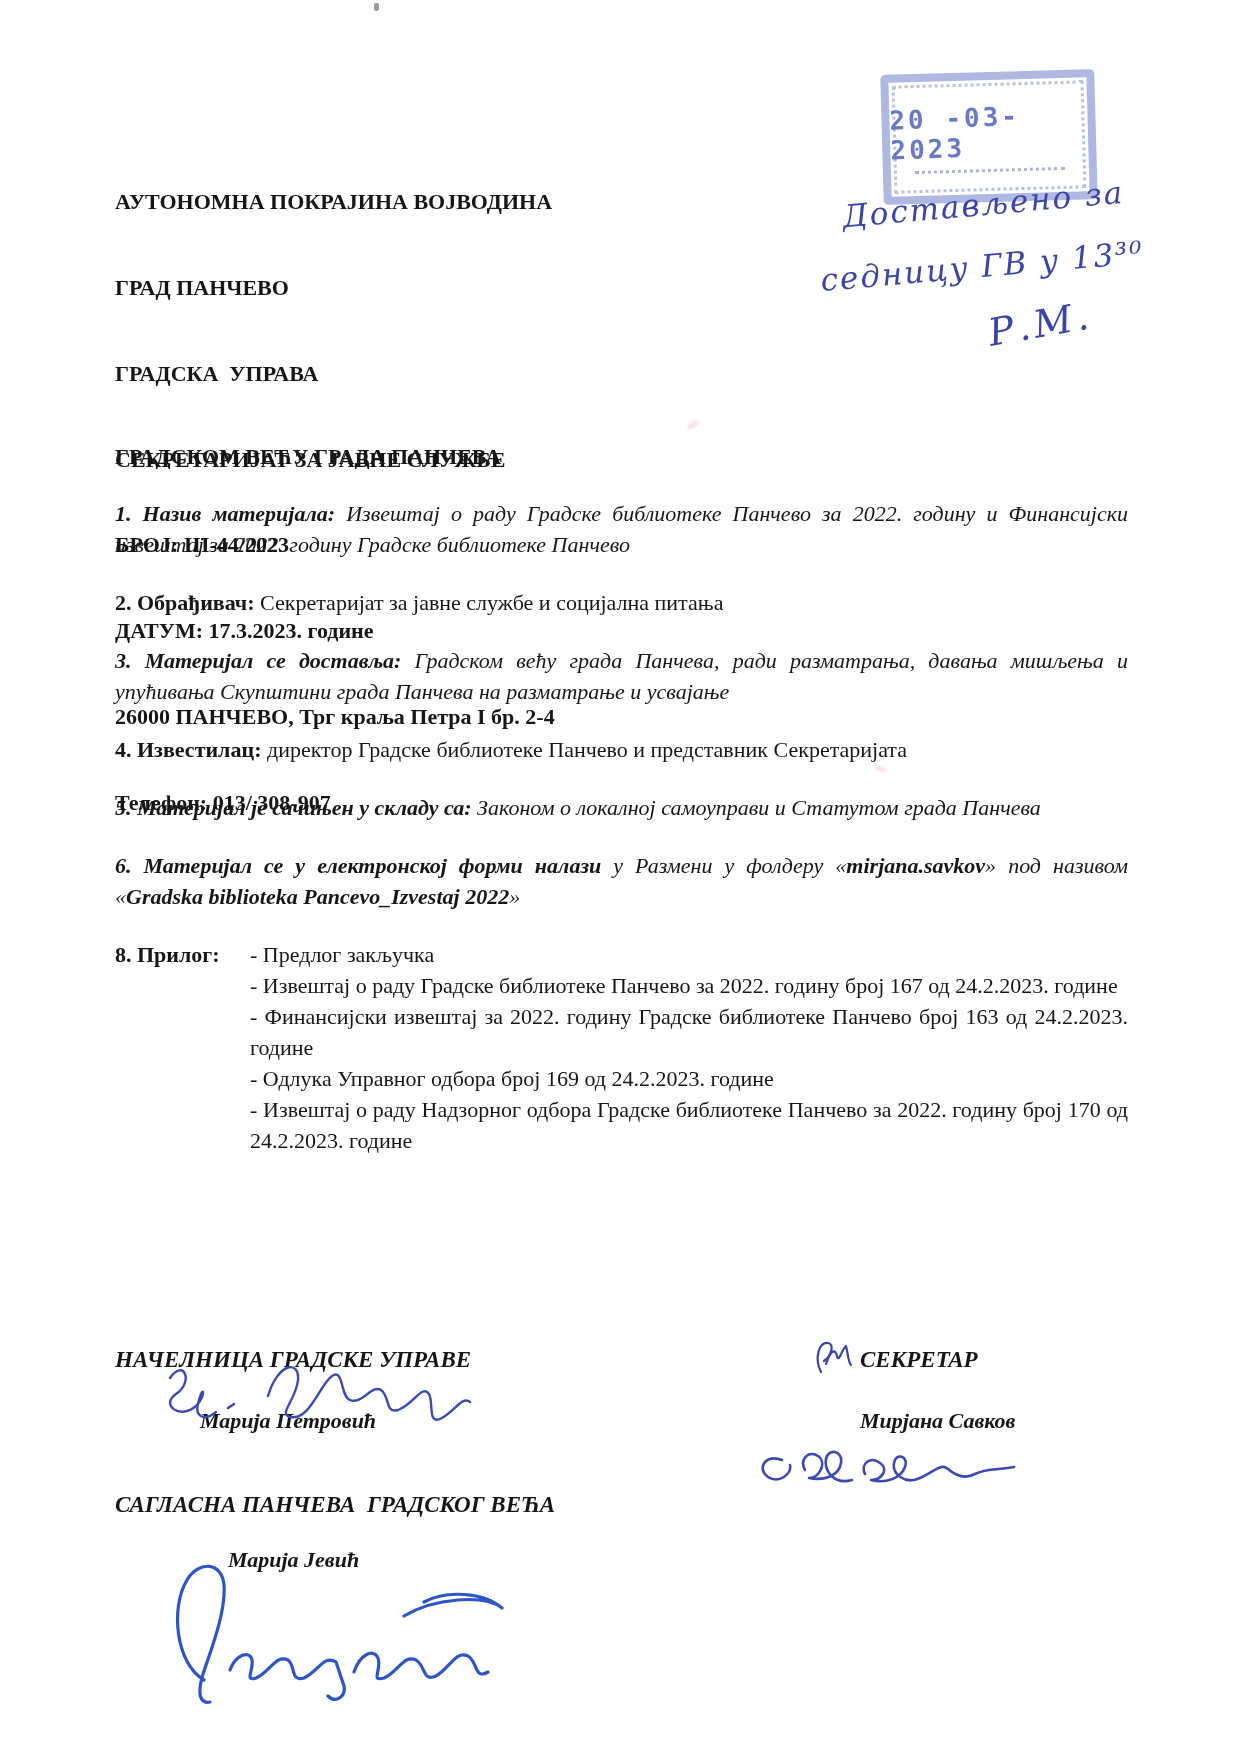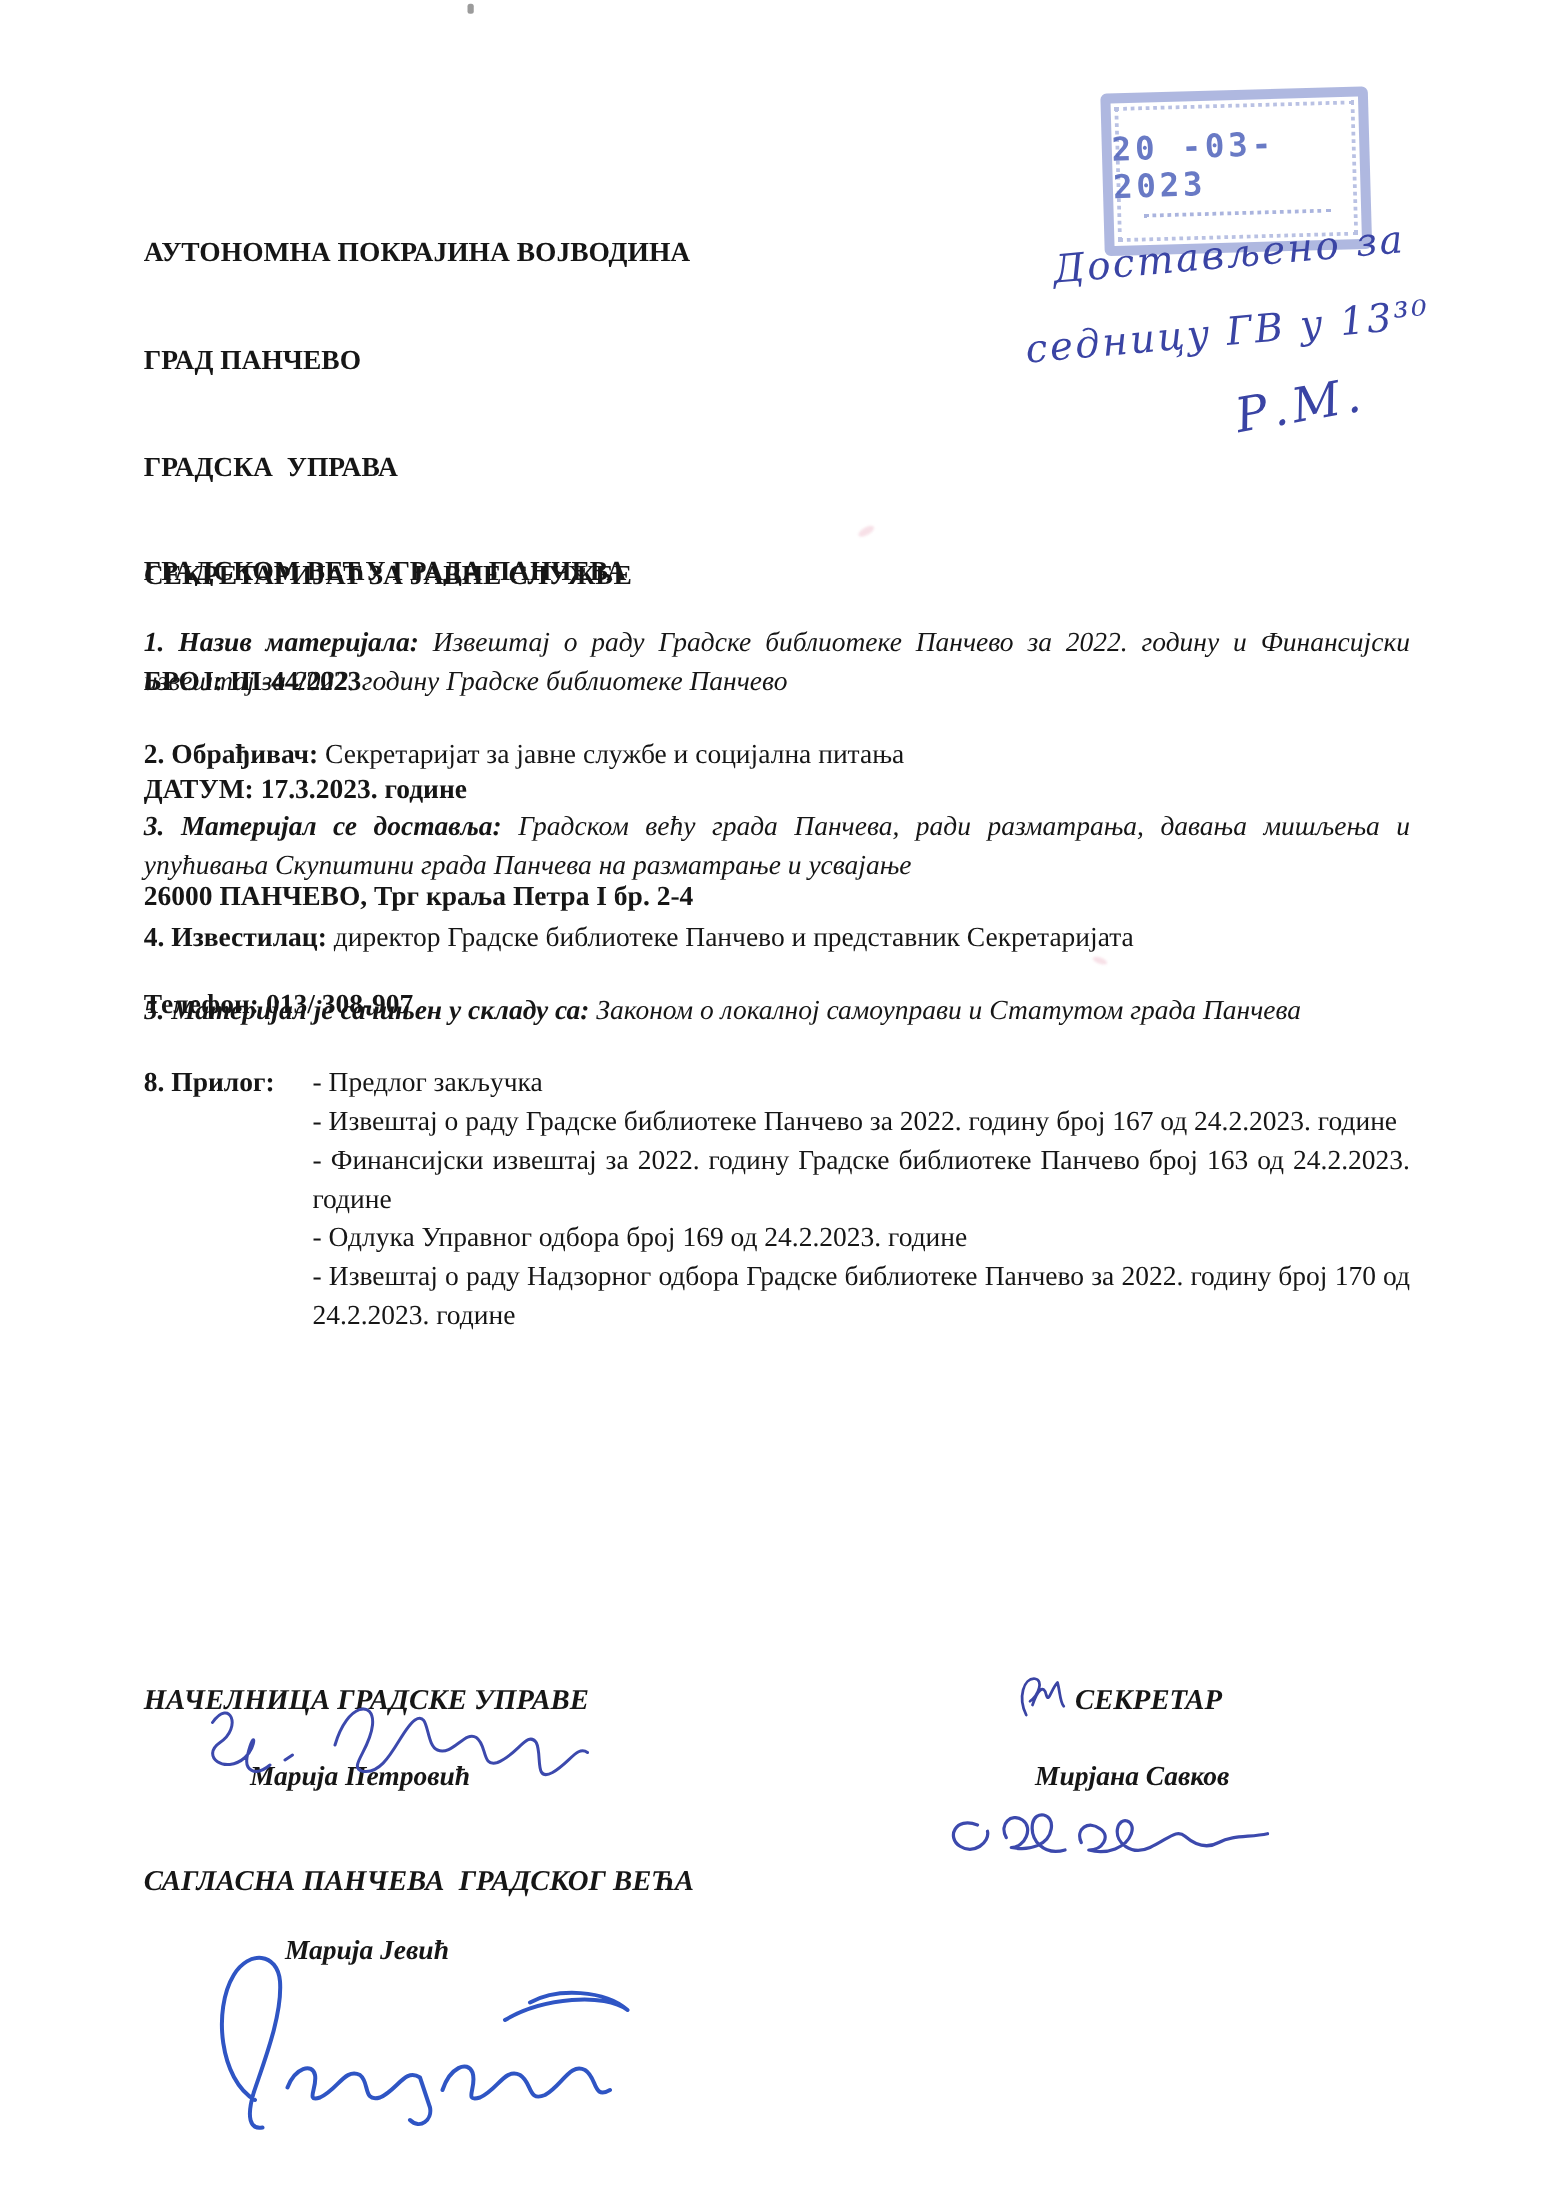--- a/index.html
+++ b/index.html
@@ -141,39 +141,42 @@
     <p class="item">
       <b>4. Известилац:</b>
       <span>директор Градске библиотеке Панчево и представник Секретаријата</span>
     </p>
 
     <p class="item justify">
       <b>5. Материјал је сачињен у складу са:</b>
       <span>Законом о локалној самоуправи и Статутом града Панчева</span>
     </p>
 
+    <p class="item justify">
+      <b>6. Материјал се у електронској форми налази</b><span> у Размени у фолдеру «</span><b>mirjana.savkov</b><span>» под називом «</span><b>Gradska biblioteka Pancevo_Izvestaj 2022</b><span>»</span>
+    </p>
 
 
     <div class="item attach-row">
       <b class="attach-label">8. Прилог:</b>
       <div class="attach-list">
         <p class="attach-item">- Предлог закључка</p>
         <p class="attach-item">- Извештај о раду Градске библиотеке Панчево за 2022. годину број 167 од 24.2.2023. године</p>
         <p class="attach-item">- Финансијски извештај за 2022. годину Градске библиотеке Панчево број 163 од 24.2.2023. године</p>
         <p class="attach-item">- Одлука Управног одбора број 169 од 24.2.2023. године</p>
         <p class="attach-item">- Извештај о раду Надзорног одбора Градске библиотеке Панчево за 2022. годину број 170 од 24.2.2023. године</p>
       </div>
     </div>
 
   </div>
 
   <div class="sig-title" style="left:115px; top:1347px;">НАЧЕЛНИЦА ГРАДСКЕ УПРАВЕ</div>
   <div class="sig-title" style="left:860px; top:1347px;">СЕКРЕТАР</div>
   <div class="sig-name" style="left:200px; top:1408px;">Марија Петровић</div>
-  <div class="sig-name" style="left:828px; top:1408px;">Мирјана Савков</div>
+  <div class="sig-name" style="left:860px; top:1408px;">Мирјана Савков</div>
 
   <div class="scribble" style="left:806px; top:1334px;">
     <svg width="50" height="50" viewBox="0 0 50 50">
       <path d="M15,38 C8,24 13,8 22,9 C29,10 25,22 18,27 M20,30 C24,18 29,13 31,22 C33,29 35,17 40,12 C42,19 42,28 45,31" stroke="#3a44a4" fill="none" stroke-width="2.2" stroke-linecap="round" stroke-linejoin="round"></path>
     </svg>
   </div>
 
   <div class="scribble" style="left:148px; top:1352px;">
     <svg width="330" height="100" viewBox="0 0 330 100">
       <path d="M22,26 C36,6 46,30 28,42 C12,53 32,68 48,54 C58,45 56,28 50,52 C47,64 56,70 68,60 M80,56 l6,-4 M120,44 C130,10 152,8 150,28 C148,48 130,62 142,65 C162,69 172,32 184,24 C196,16 192,44 202,48 C214,53 224,32 233,38 C242,44 237,62 250,58 C266,52 274,32 281,42 C286,52 279,74 294,66 C308,58 314,44 322,50" stroke="#3c49ad" fill="none" stroke-width="2.4" stroke-linecap="round" stroke-linejoin="round"></path>

